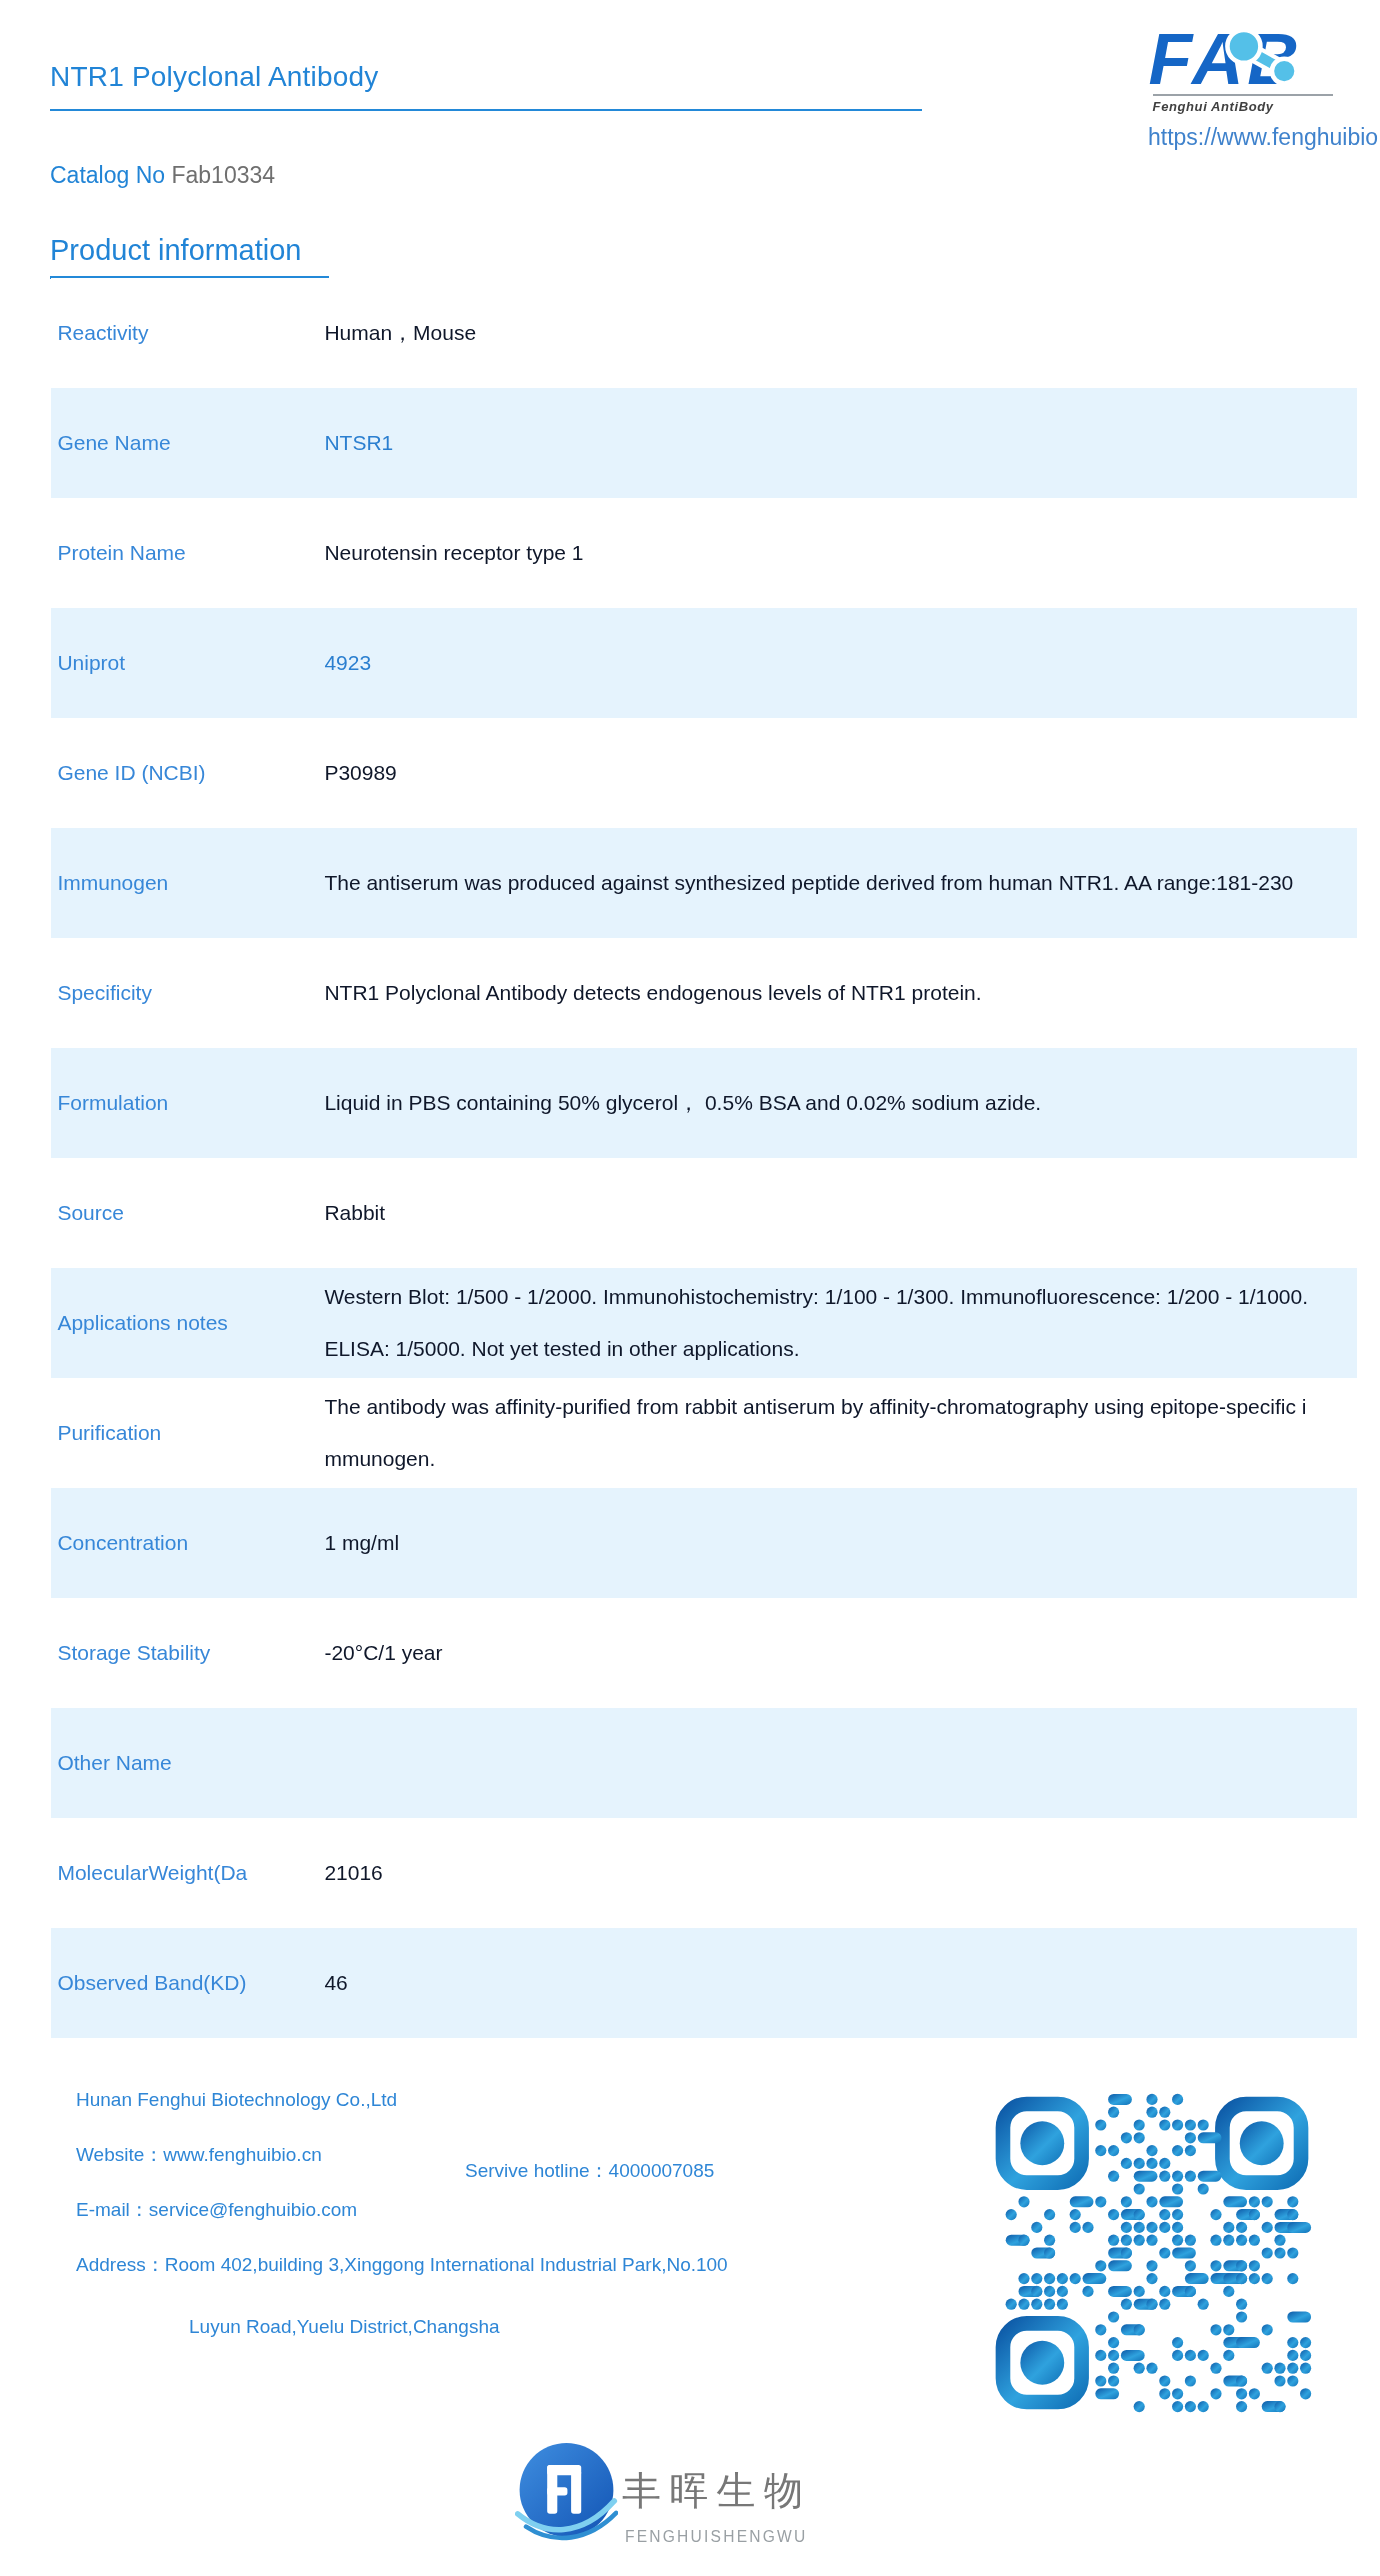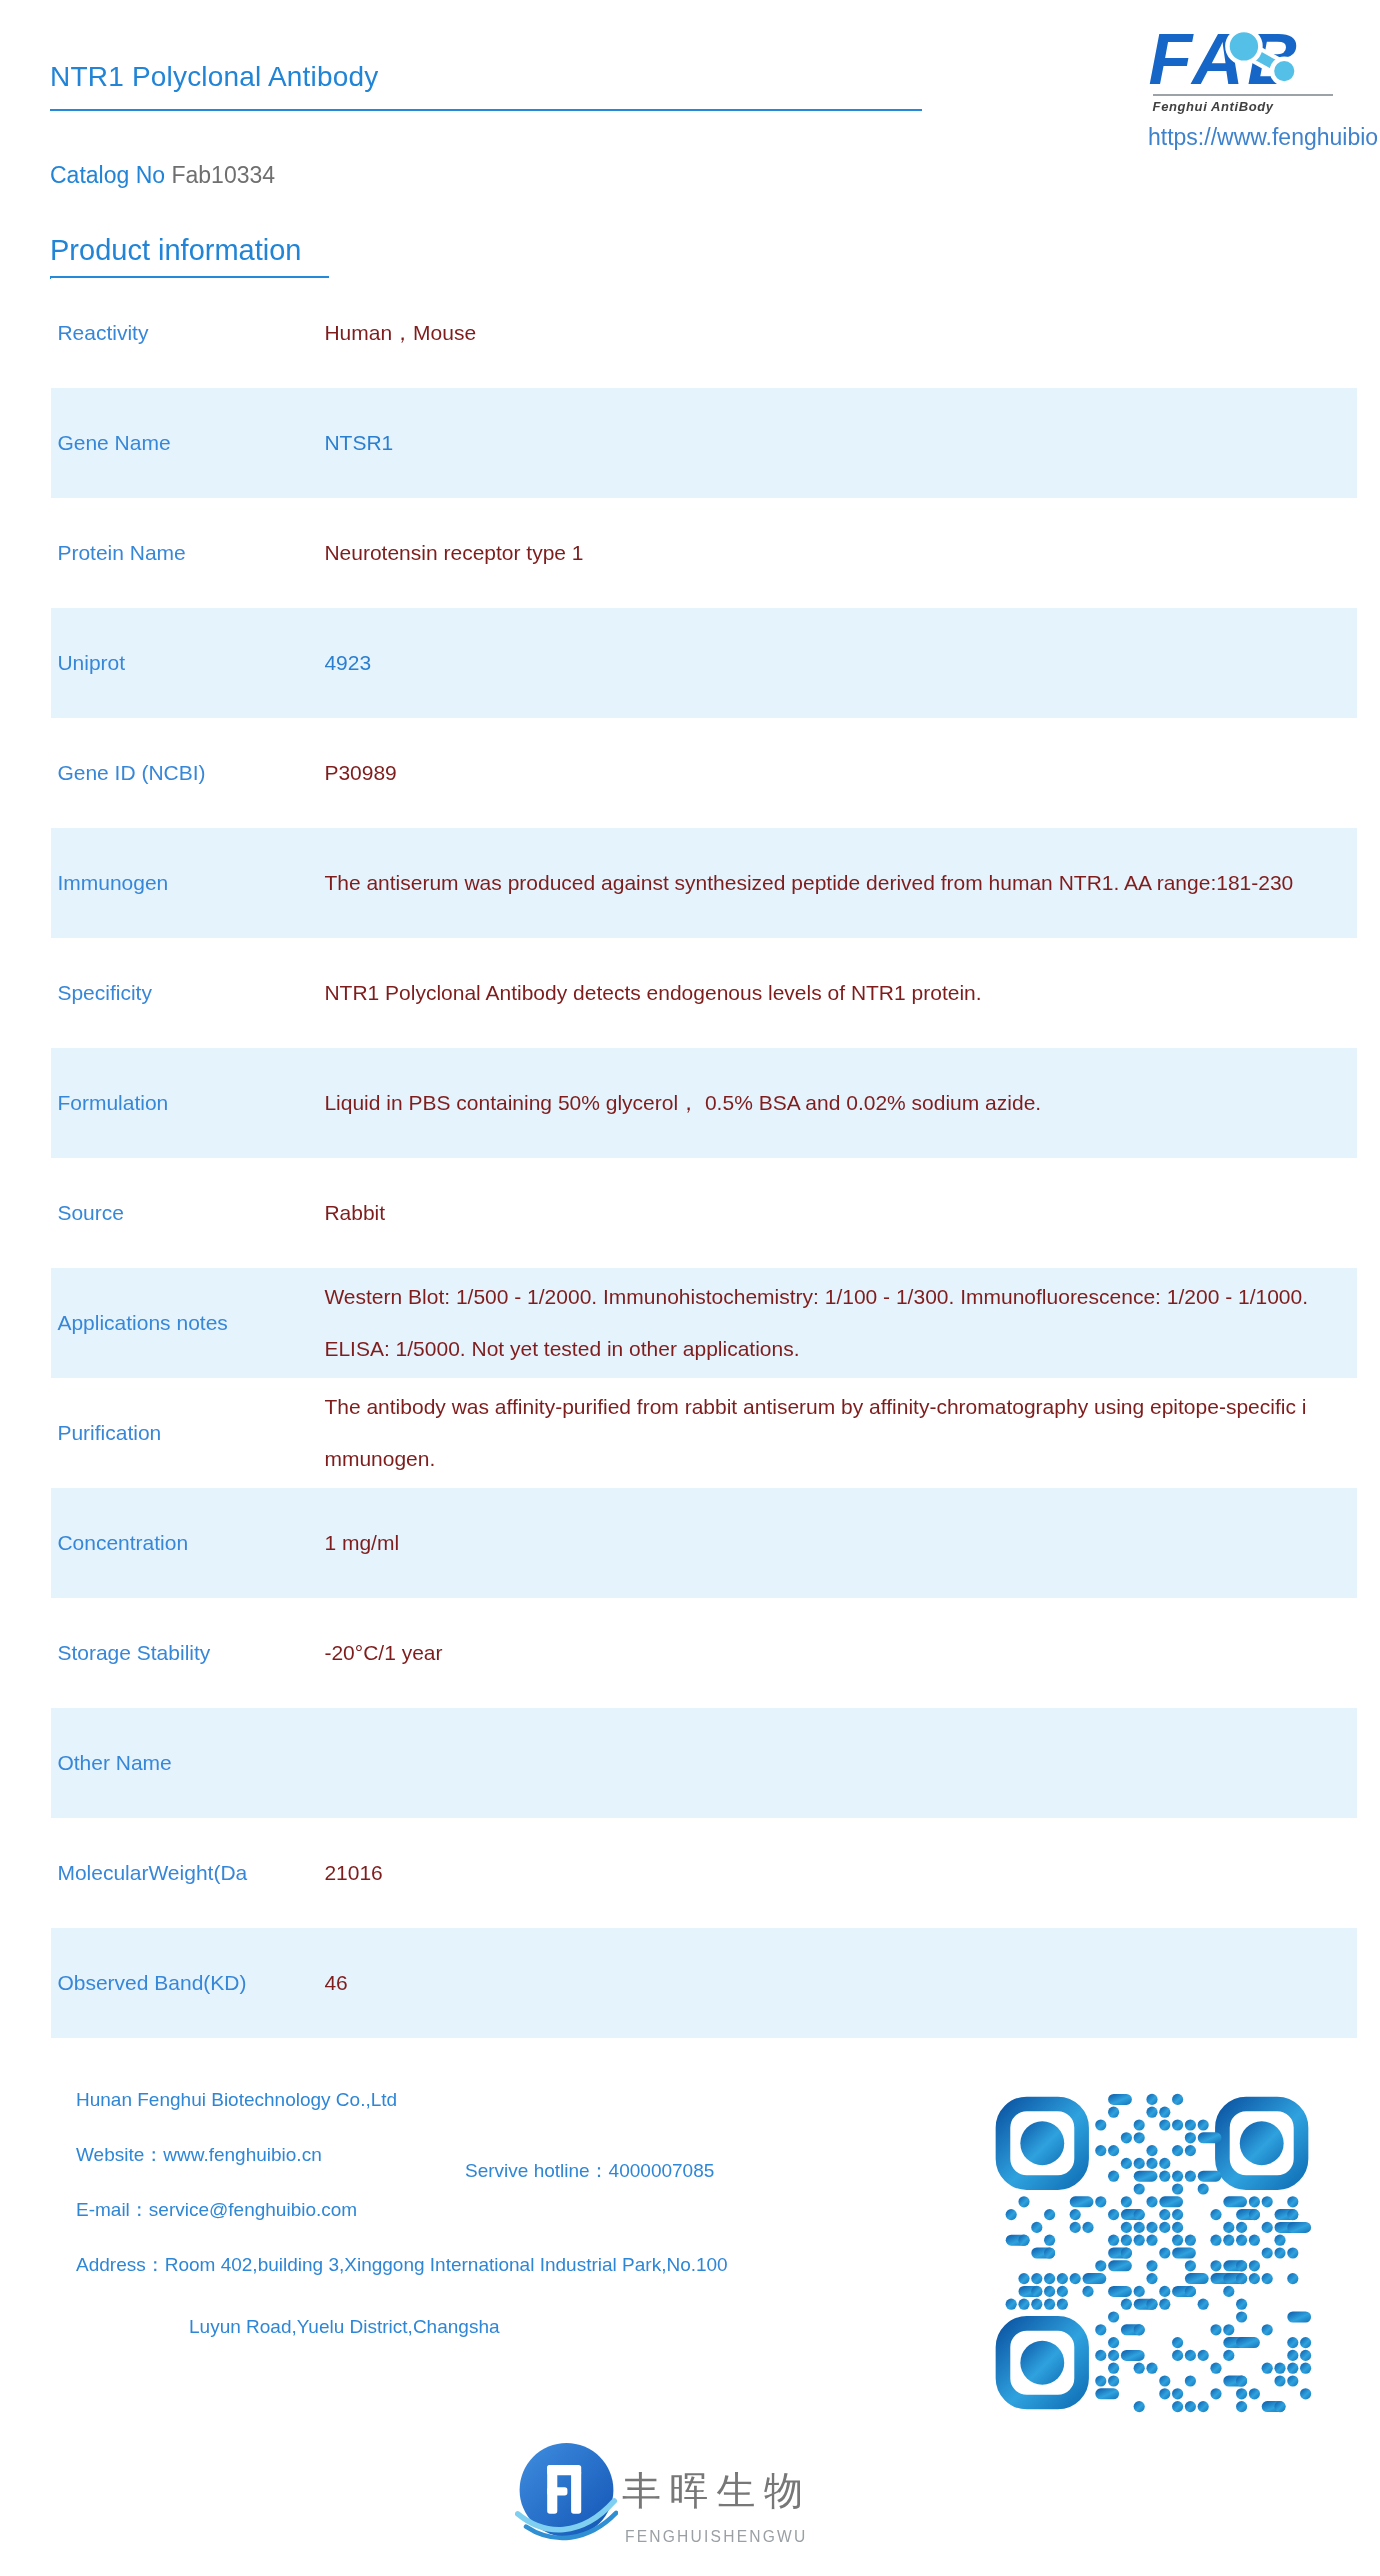--- a/index.html
+++ b/index.html
@@ -20,21 +20,21 @@
   .catalog-value{color:#6f6f6f;}
 
   .section-heading{position:absolute;left:50px;top:234px;font-size:29px;font-weight:400;color:#2184d6;}
   .section-underline{position:absolute;left:50px;top:276px;width:279px;height:2.8px;background:#2389d8;}
 
   
   .ptable{position:absolute;left:51px;top:278px;width:1306px;}
   .t-row{display:flex;align-items:center;height:110px;background:#ffffff;}
   .t-row.alt{background:#e5f3fd;}
   .t-label{width:267px;flex:0 0 267px;padding-left:6.4px;font-size:21px;color:#3787d8;}
-  .t-value{flex:1;padding-right:37px;font-size:21px;color:#7f1d1d;line-height:52px;word-break:break-all;}
+  .t-value{flex:1;padding-right:37px;font-size:21px;color:#0f172a;line-height:52px;word-break:break-all;}
   .t-value.link{color:#2b7fd0;cursor:pointer;}
 
   
   .footer{position:absolute;left:76px;top:2072px;width:920px;color:#2e86d6;font-size:19px;}
   .f-line{position:relative;height:55px;line-height:55px;white-space:nowrap;}
   .f-hotline{position:absolute;left:389px;top:16px;}
   .f-line.addr2{margin-top:7.4px;padding-left:113px;}
 
   
   .qr{position:absolute;left:991px;top:2093px;width:322px;height:320px;}

